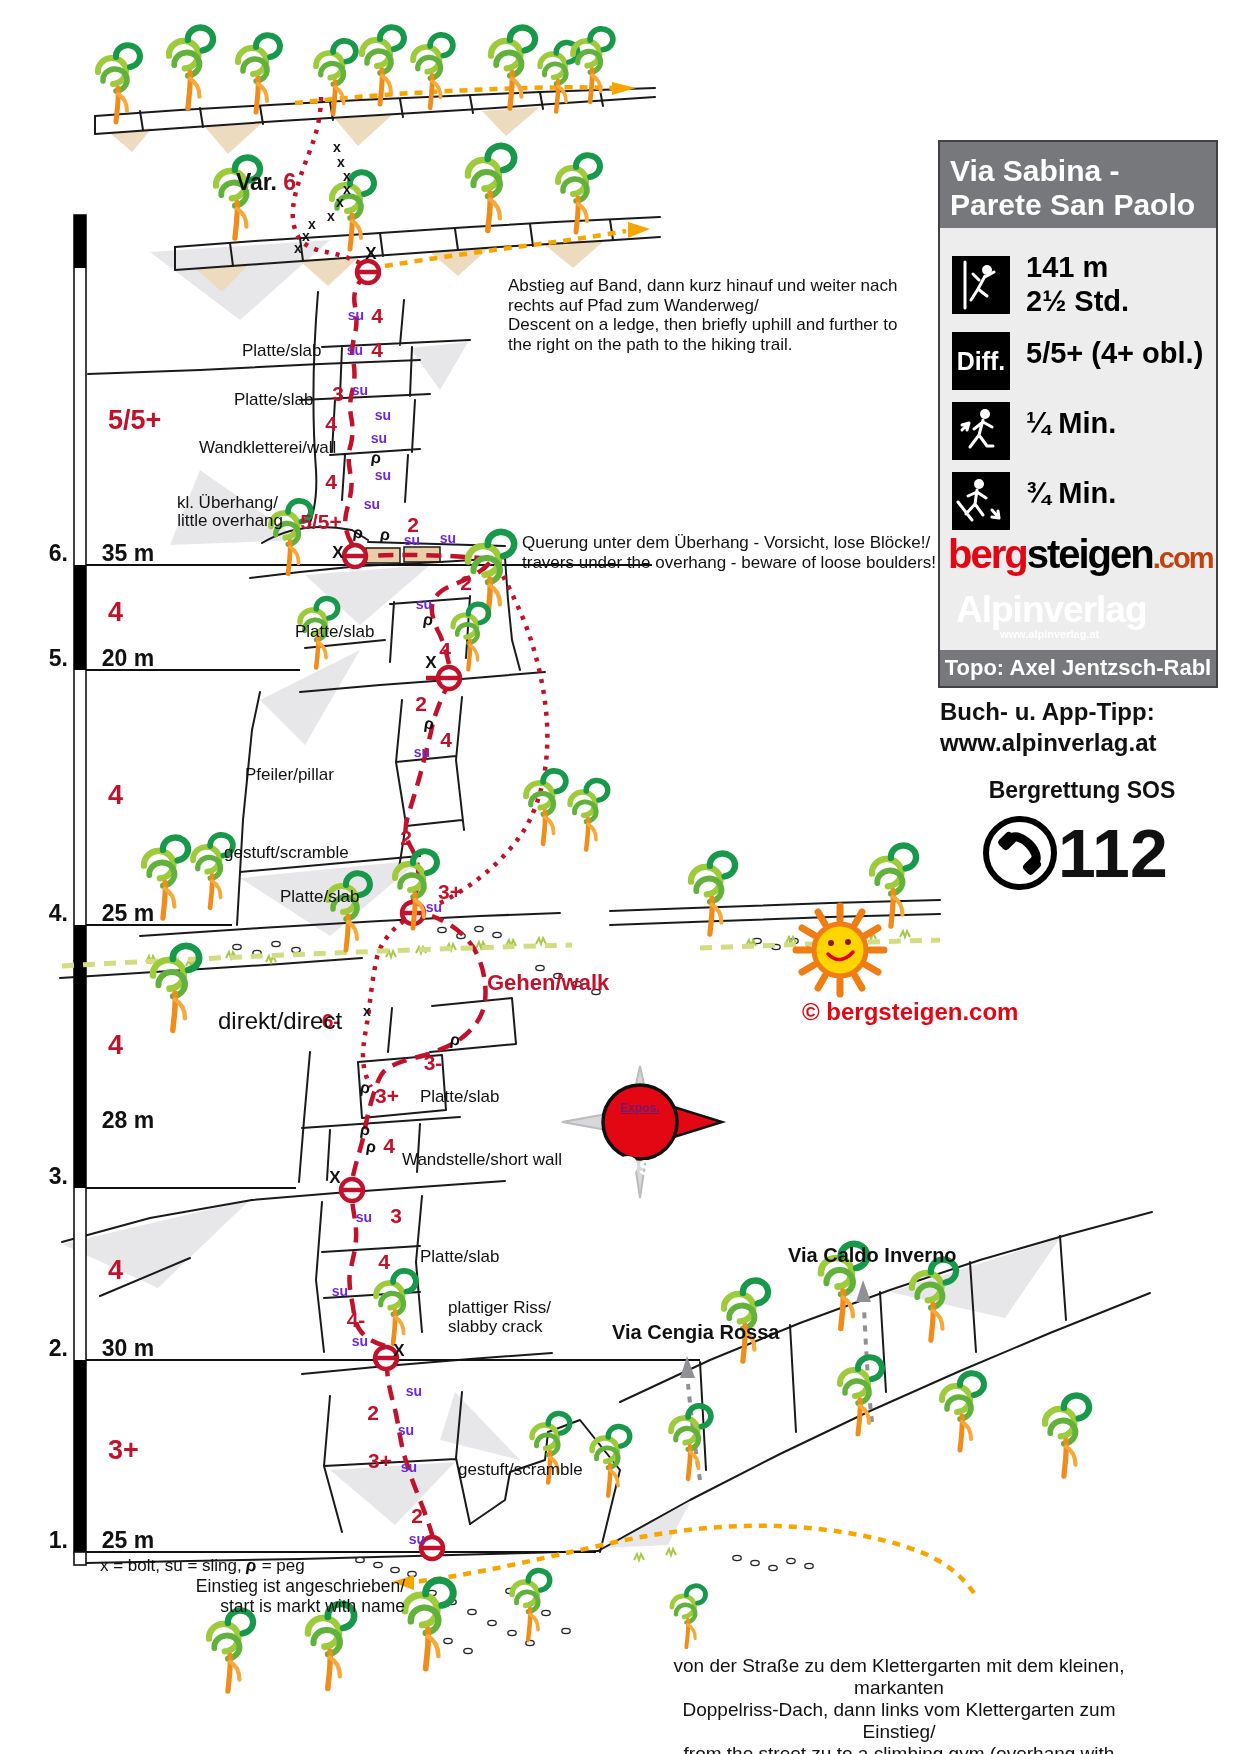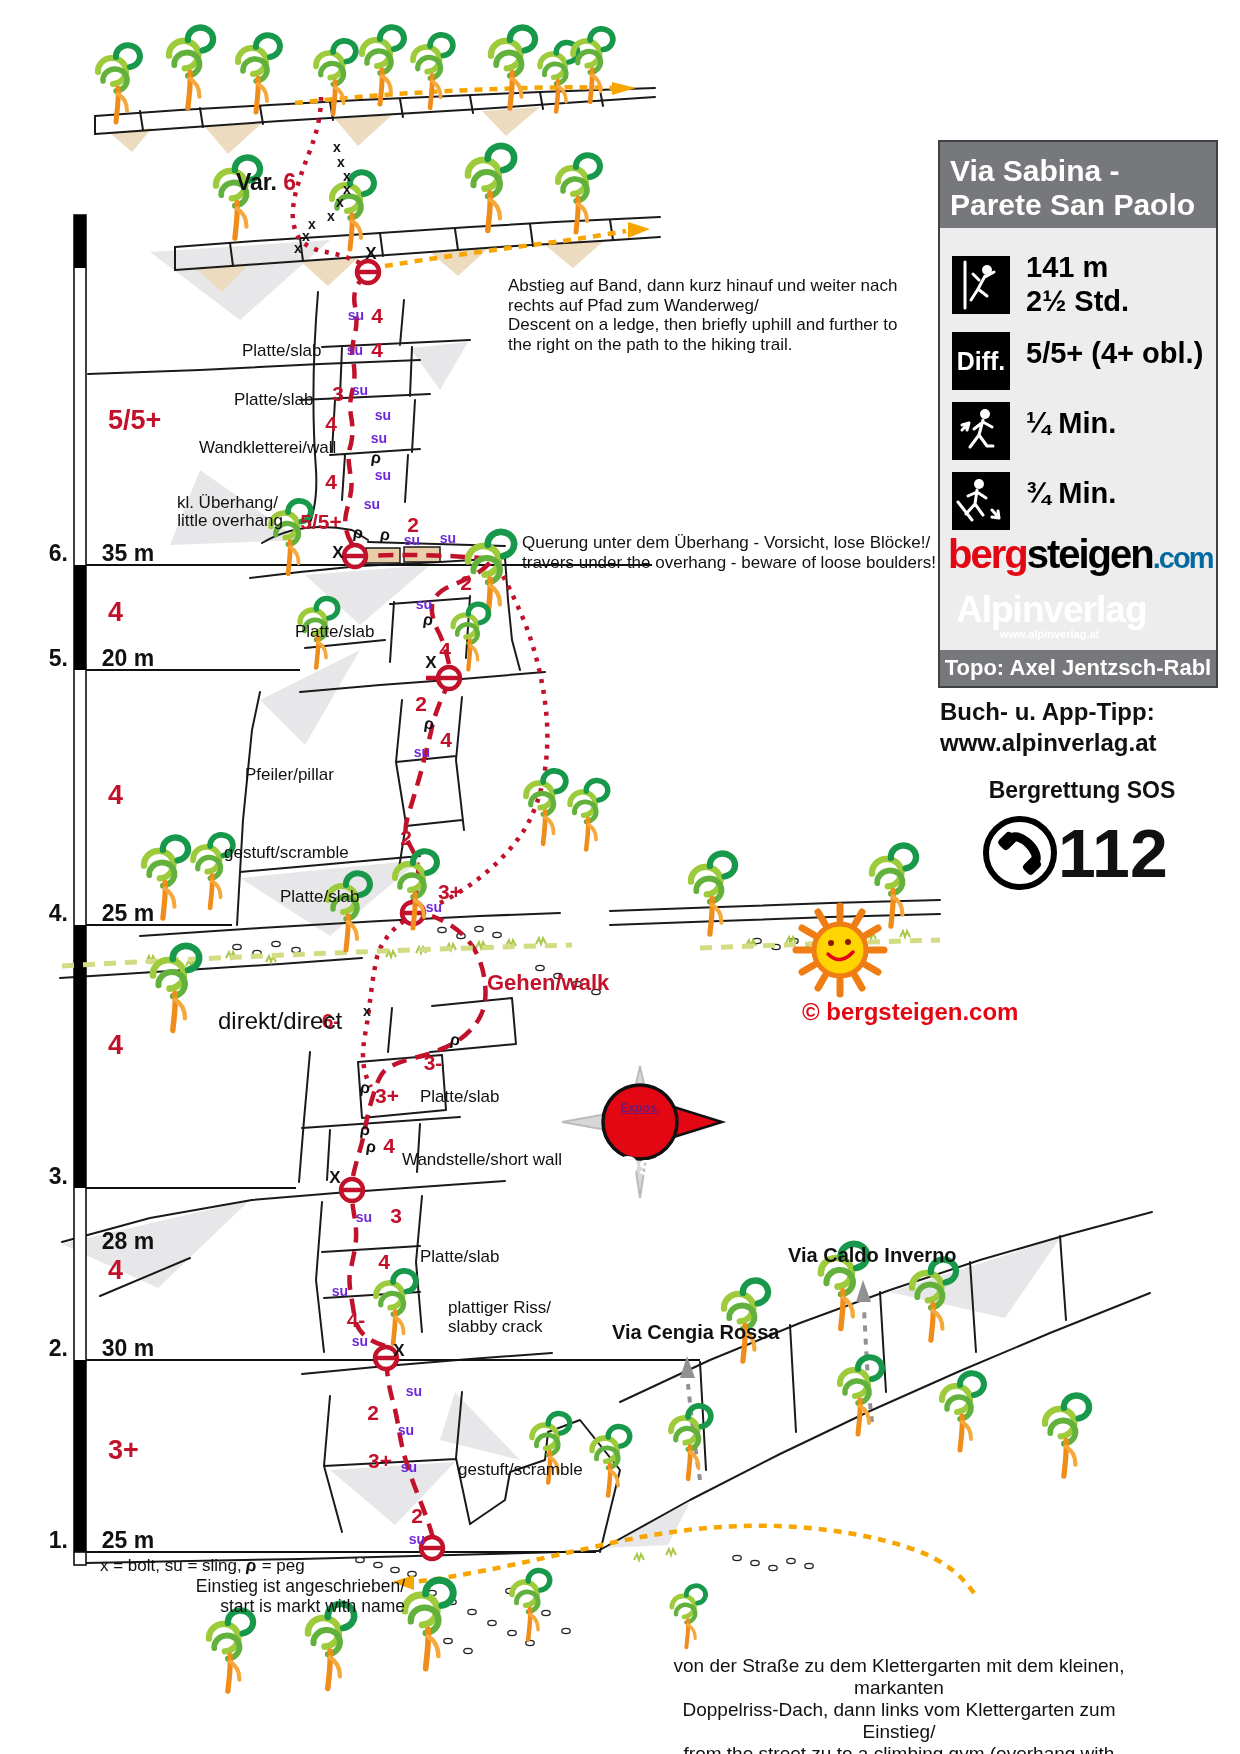--- a/index.html
+++ b/index.html
@@ -367,21 +367,21 @@
       <svg width="58" height="58">
             <g stroke="#fff" stroke-width="3" fill="none" stroke-linecap="round">
         <circle cx="27" cy="12" r="5" fill="#fff" stroke="none"></circle>
         <path d="M25,18 L23,32 M25,20 L16,24 M25,20 L34,26 M23,32 L14,42 M23,32 L31,43 M6,30 L20,48"></path>
         <path d="M40,38 L47,46 M47,46 L40,45 M47,46 L46,39"></path>
       </g>
           </svg>
     </div>
     <div class="ib-txt" style="top:334px;">¾ Min.</div>
     <div style="position:absolute;left:8px;top:390px;font-size:40px;font-weight:bold;letter-spacing:-2px;white-space:nowrap;">
-      <span style="color:#e30613;">berg</span><span style="color:#000;">steigen</span><span style="color:#0369a1;font-size:29px;text-align:center;">.com</span>
+      <span style="color:#e30613;">berg</span><span style="color:#000;">steigen</span><span style="color:#c2410c;font-size:29px;text-align:center;">.com</span>
     </div>
     <div style="position:absolute;left:16px;top:447px;color:#fff;font-size:37px;font-weight:bold;letter-spacing:-1px;">Alpinverlag</div>
     <div style="position:absolute;left:60px;top:486px;color:#fff;font-size:11px;font-weight:bold;">www.alpinverlag.at</div>
     <div class="ib-bar">Topo: Axel Jentzsch-Rabl</div>
   </div>
 
   <div class="t b" style="left:940px;top:712px;font-size:24px;">Buch- u. App-Tipp:</div>
   <div class="t b" style="left:940px;top:743px;font-size:24px;">www.alpinverlag.at</div>
   <div class="t b tc" style="left:1082px;top:790px;font-size:23px;text-align:right;">Bergrettung SOS</div>
   <div class="t b" style="left:1058px;top:853px;font-size:68px;">112</div>
@@ -422,21 +422,21 @@
   <div class="t" style="left:100px;top:1566px;font-size:17px;">
     <span>x = bolt, su = sling, </span><span class="peg-glyph">ρ</span><span> = peg</span>
   </div>
 <div class="t tc tr scale-n" style="left: 68px; top: 553px;">6.</div>
       <div class="t tc scale-len" style="left: 128px; top: 553px; transform: translate(-50%, -50%);">35 m</div>
       <div class="t tc tr scale-n" style="left: 68px; top: 658px;">5.</div>
       <div class="t tc scale-len" style="left: 128px; top: 658px; transform: translate(-50%, -50%);">20 m</div>
       <div class="t tc tr scale-n" style="left: 68px; top: 913px;">4.</div>
       <div class="t tc scale-len" style="left: 128px; top: 913px; transform: translate(-50%, -50%);">25 m</div>
       <div class="t tc tr scale-n" style="left: 68px; top: 1176px;">3.</div>
-      <div class="t tc scale-len" style="left: 128px; top: 1241px; transform: translate(-50%, -50%); text-align: right;">28 m</div>
+      <div class="t tc scale-len" style="left: 128px; top: 1120px; transform: translate(-50%, -50%); text-align: right;">28 m</div>
       <div class="t tc tr scale-n" style="left: 68px; top: 1348px;">2.</div>
       <div class="t tc scale-len" style="left: 128px; top: 1348px; transform: translate(-50%, -50%);">30 m</div>
       <div class="t tc tr scale-n" style="left: 68px; top: 1540px;">1.</div>
       <div class="t tc scale-len" style="left: 128px; top: 1540px; transform: translate(-50%, -50%);">25 m</div>
       <div class="t tc scale-gr" style="left: 108px; top: 420px; transform: translate(0px, -50%);">5/5+</div>
       <div class="t tc scale-gr" style="left: 108px; top: 612px; transform: translate(0px, -50%);">4</div>
       <div class="t tc scale-gr" style="left: 108px; top: 795px; transform: translate(0px, -50%);">4</div>
       <div class="t tc scale-gr" style="left: 108px; top: 1045px; transform: translate(0px, -50%);">4</div>
       <div class="t tc scale-gr" style="left: 108px; top: 1270px; transform: translate(0px, -50%);">4</div>
       <div class="t tc scale-gr" style="left: 108px; top: 1450px; transform: translate(0px, -50%);">3+</div>

